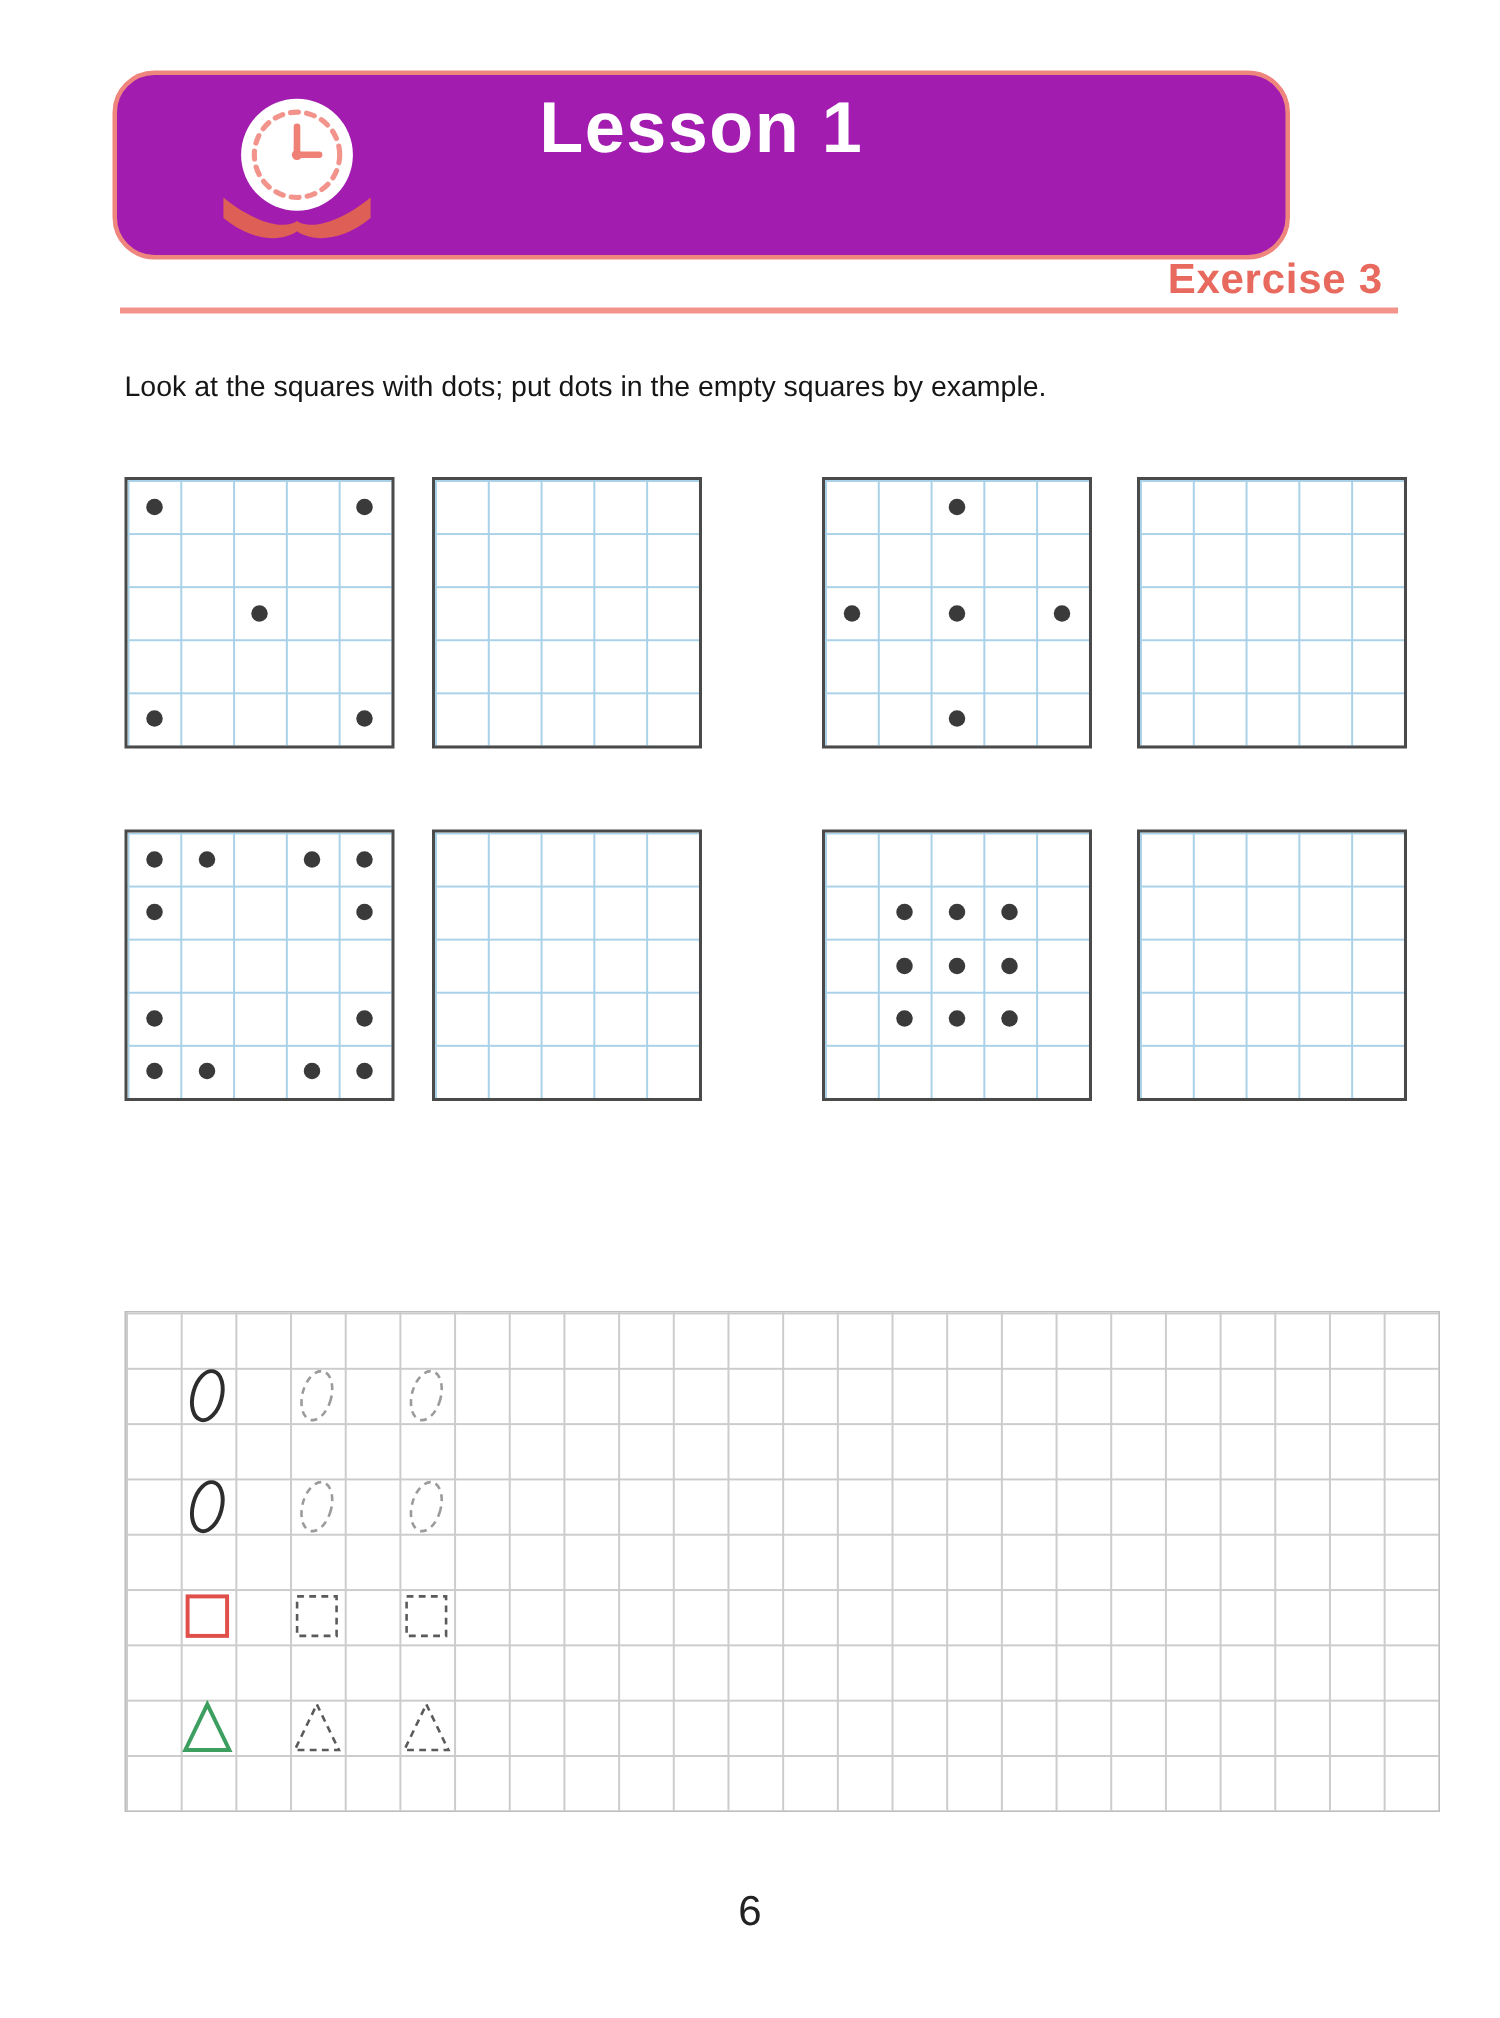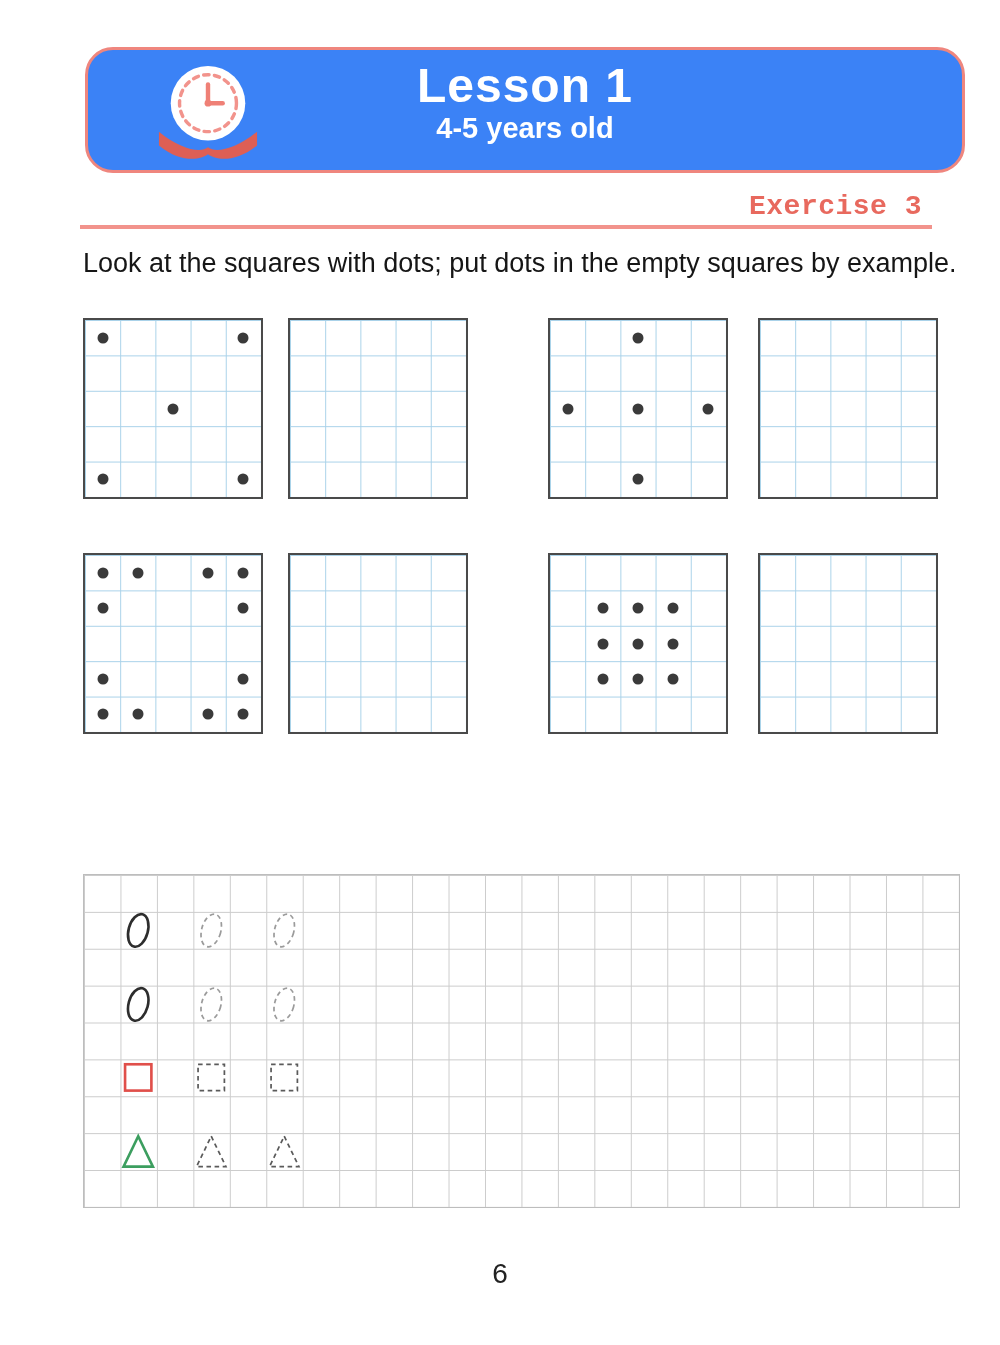--- a/index.html
+++ b/index.html
@@ -3,38 +3,38 @@
 <meta charset="utf-8">
 <style>
   * { margin:0; padding:0; box-sizing:border-box; }
   html,body { background:#ffffff; }
   .page {
     position:relative; width:1000px; height:1345px; background:#ffffff;
     font-family:"Liberation Sans","DejaVu Sans",sans-serif; overflow:hidden;
   }
   
   .banner {
-    position:absolute; left:85px; top:47px; width:880px; height:126px;
-    background:#3b82f6; border:3px solid #ef867e; border-radius:28px;
+    position:absolute; left:75px; top:47px; width:785px; height:126px;
+    background:#a21caf; border:3px solid #ef867e; border-radius:28px;
   }
   .banner-title {
     margin-top:11px; text-align:center; font-size:48px; font-weight:800;
     color:#ffffff; letter-spacing:1px; line-height:1.05;
   }
   .banner-sub { text-align:center; font-size:29px; font-weight:700; color:#ffffff; margin-top:1px; }
   .clock { position:absolute; left:60px; top:11px; width:120px; height:104px; }
   
   .ex-heading {
     position:absolute; left:80px; width:852px;
     border-bottom:4px solid #f2938c; text-align:right; padding-bottom:3px;
   }
   .ex-heading span { font-size:28px; font-weight:700; color:#e8695e; padding-right:10px; letter-spacing:0.5px; }
-  #ex3-heading { top:191px;font-family:Liberation Mono, monospace; }
+  #ex3-heading { top:170px; }
   #ex4-heading { top:790px; }
-  .instruction { position:absolute; left:83px; top:248px; font-size:27px; color:#161616; }
+  .instruction { position:absolute; left:83px; top:248px; font-size:19px; color:#161616; }
   
   .dotgrid {
     position:absolute; width:180px; height:181px;
     border:2px solid #4a4a4a; background-color:#ffffff;
     background-image:
       linear-gradient(to right, #a9d2e9 1px, transparent 1px),
       linear-gradient(to bottom, #a9d2e9 1px, transparent 1px);
     background-size:20% 20%;
   }
   .dot {
@@ -63,21 +63,20 @@
   <div class="banner">
     <svg class="clock" viewBox="0 0 120 106" aria-hidden="true">
       <path d="M10 72 C32 90 52 94 60 88 C68 94 88 90 110 72 L110 86 C88 104 68 101 60 95 C52 101 32 104 10 86 Z" fill="#dd5f55"></path>
       <circle cx="60" cy="43" r="38" fill="#ffffff"></circle>
       <circle cx="60" cy="43" r="29" fill="none" stroke="#f2938c" stroke-width="3.5" stroke-dasharray="5.5 5.5" stroke-linecap="round"></circle>
       <line x1="60" y1="43" x2="60" y2="24" stroke="#ef8076" stroke-width="4.5" stroke-linecap="round"></line>
       <line x1="60" y1="43" x2="75" y2="43" stroke="#ef8076" stroke-width="4.5" stroke-linecap="round"></line>
       <circle cx="60" cy="43" r="3.5" fill="#ef8076"></circle>
     </svg>
     <div class="banner-title">Lesson 1</div>
-    <div class="banner-sub">4-5 years old</div>
   </div>
 
   <div class="ex-heading" id="ex3-heading">
     <span>Exercise 3</span>
   </div>
   <p class="instruction">Look at the squares with dots; put dots in the empty squares by example.</p>
 
   <div class="dotgrid" style="left:83px;  top:318px;">
       <div class="dot" style="left: 10%; top: 10%;"></div>
       <div class="dot" style="left: 90%; top: 10%;"></div>

